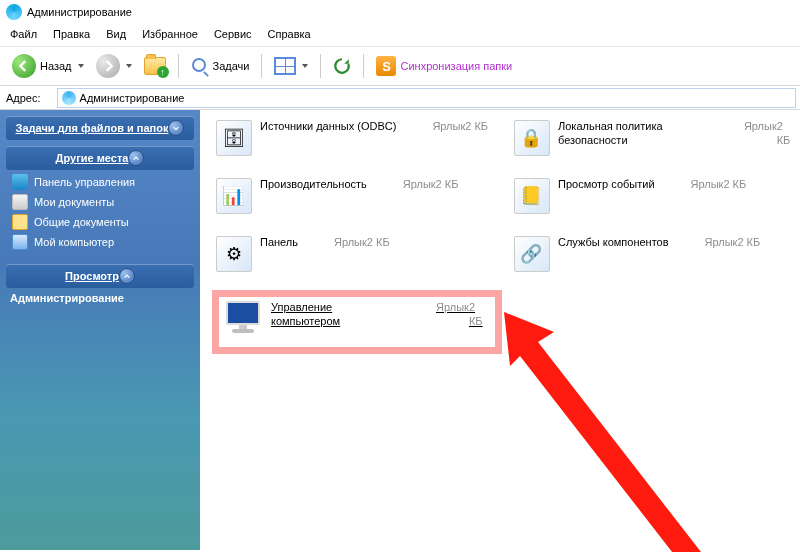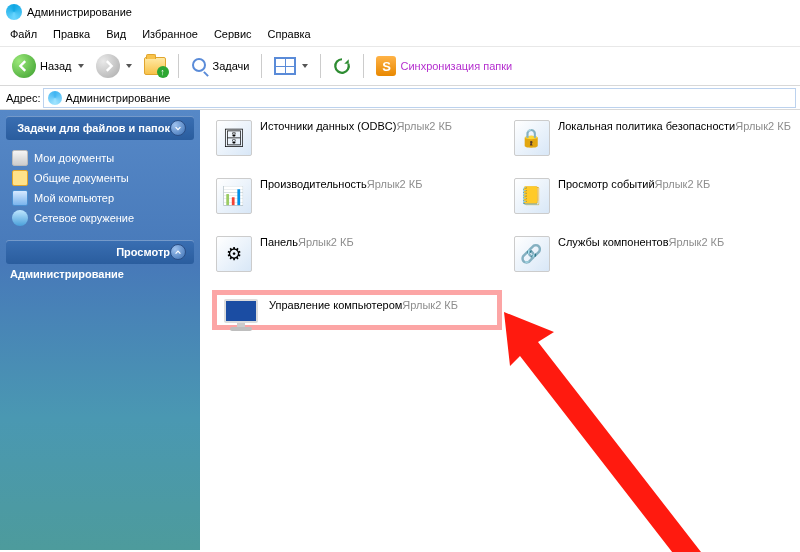--- a/index.html
+++ b/index.html
@@ -129,21 +129,21 @@
     font-size: 13px;
   }
   .sync-text { color: #b52fcf; }
   .addrbar {
     height: 24px;
     display: flex;
     align-items: center;
     padding: 0 4px;
     border-bottom: 1px solid #d8d8d8;
   }
-  .addrbar-label { margin: 0 2px 0 2px; }
+  .addrbar-label { margin: 0 16px 0 2px; }
   .addrbox {
     flex: 1;
     border: 1px solid #bcd2ee;
     height: 20px;
     display: flex;
     align-items: center;
     padding: 0 4px;
     gap: 4px;
     background: #fff;
   }
@@ -164,23 +164,24 @@
     display: flex;
     flex-direction: column;
     gap: 6px;
   }
   .panel-head {
     background: linear-gradient(to bottom, #3a6fb3, #2a5d9e);
     border-radius: 3px;
     padding: 4px 8px;
     display: flex;
     align-items: center;
-    justify-content: flex-end;
+    justify-content: center;
     font-weight: bold;
     box-shadow: inset 0 1px 0 rgba(255,255,255,.3);
+    text-decoration: underline;
   }
   .chev {
     width: 16px; height: 16px;
     border-radius: 50%;
     border: 1px solid #2b4f86;
     background: radial-gradient(circle at 30% 30%, #9ec1ee, #3a6fb3);
     display: flex; align-items: center; justify-content: center;
   }
   .chev svg { width: 8px; height: 8px; }
   .panel-body { padding: 2px 6px 6px 4px; }
@@ -202,33 +203,34 @@
     display: grid;
     grid-template-columns: 290px 290px;
     gap: 6px 8px;
   }
   .file {
     display: flex; align-items: flex-start;
     gap: 8px; padding: 4px 4px;
     height: 52px;
   }
   .file.highlight {
-    border: 5px solid #fca5a5;
-    height: 40px;
+    border: 7px solid #fca5a5;
+    height: 64px;
+    text-decoration: underline;
   }
   .file .ficon {
     width: 36px; height: 36px; flex: 0 0 36px;
     border: 1px solid #ccc; border-radius: 2px;
     background: linear-gradient(135deg,#fff,#d8e7f7);
     display: flex; align-items: center; justify-content: center;
     font-size: 18px;
   }
   .file .ftxt { display: flex; flex-direction: row; line-height: 1.25; }
   .file .fname { color: #000; }
-  .file .ftype { color: #8d8d8d; }
+  .file .ftype { color: #8d8d8d; margin-left: 36px; }
   .file .fsize { color: #8d8d8d; }
   .comp-ico { width: 40px; height: 40px; flex:0 0 40px; position: relative; }
   .comp-ico .monitor {
     width: 34px; height: 24px;
     background: #1b4da3;
     border: 2px solid #dcdcdc;
     border-radius: 2px;
     margin: 0 auto;
   }
   .comp-ico .stand {
@@ -325,36 +327,44 @@
     <div class="panel-head">
       <span>Задачи для файлов и папок</span>
       <span class="chev">
         <svg viewBox="0 0 10 10">
             <path d="M2 4 L5 7 L8 4" fill="none" stroke="#fff" stroke-width="1.5"></path>
           </svg>
       </span>
     </div>
 
     <div>
+      <div class="panel-head">
+        <span>Другие места</span>
+        <span class="chev">
+          <svg viewBox="0 0 10 10">
+              <path d="M2 7 L5 4 L8 7" fill="none" stroke="#fff" stroke-width="1.5"></path>
+            </svg>
+        </span>
+      </div>
       <div class="panel-body">
+        <div class="sb-item">
+          <span class="ic cpanel"></span>
+          <span>Панель управления</span>
+        </div>
         <div class="sb-item">
           <span class="ic docs"></span>
           <span>Мои документы</span>
         </div>
         <div class="sb-item">
           <span class="ic shared"></span>
           <span>Общие документы</span>
         </div>
         <div class="sb-item">
           <span class="ic pc"></span>
           <span>Мой компьютер</span>
-        </div>
-        <div class="sb-item">
-          <span class="ic net"></span>
-          <span>Сетевое окружение</span>
         </div>
       </div>
     </div>
 
     <div>
       <div class="panel-head">
         <span>Просмотр</span>
         <span class="chev">
           <svg viewBox="0 0 10 10">
               <path d="M2 7 L5 4 L8 7" fill="none" stroke="#fff" stroke-width="1.5"></path>

